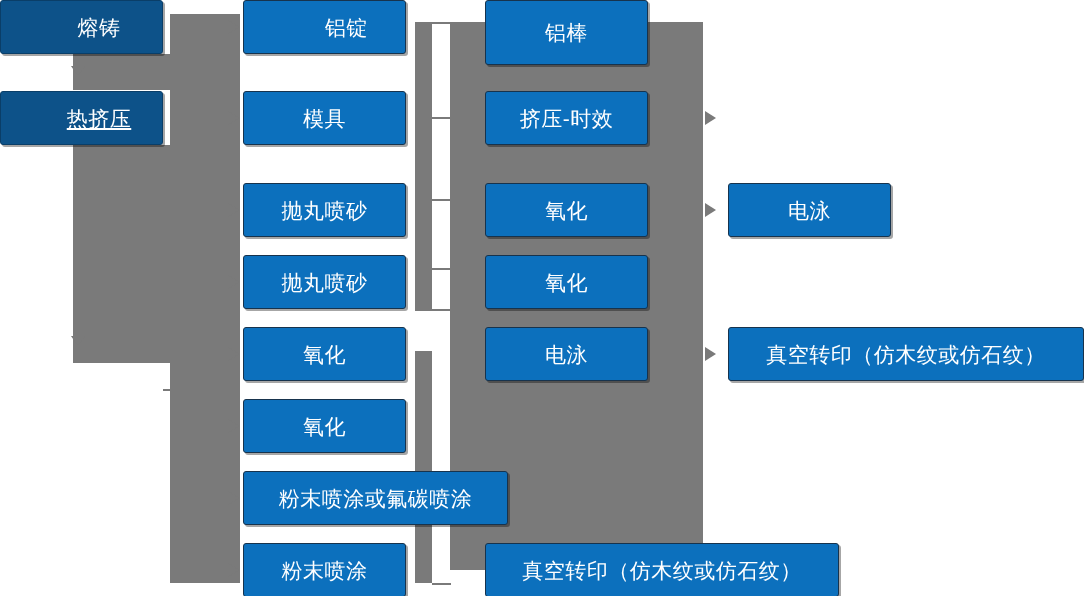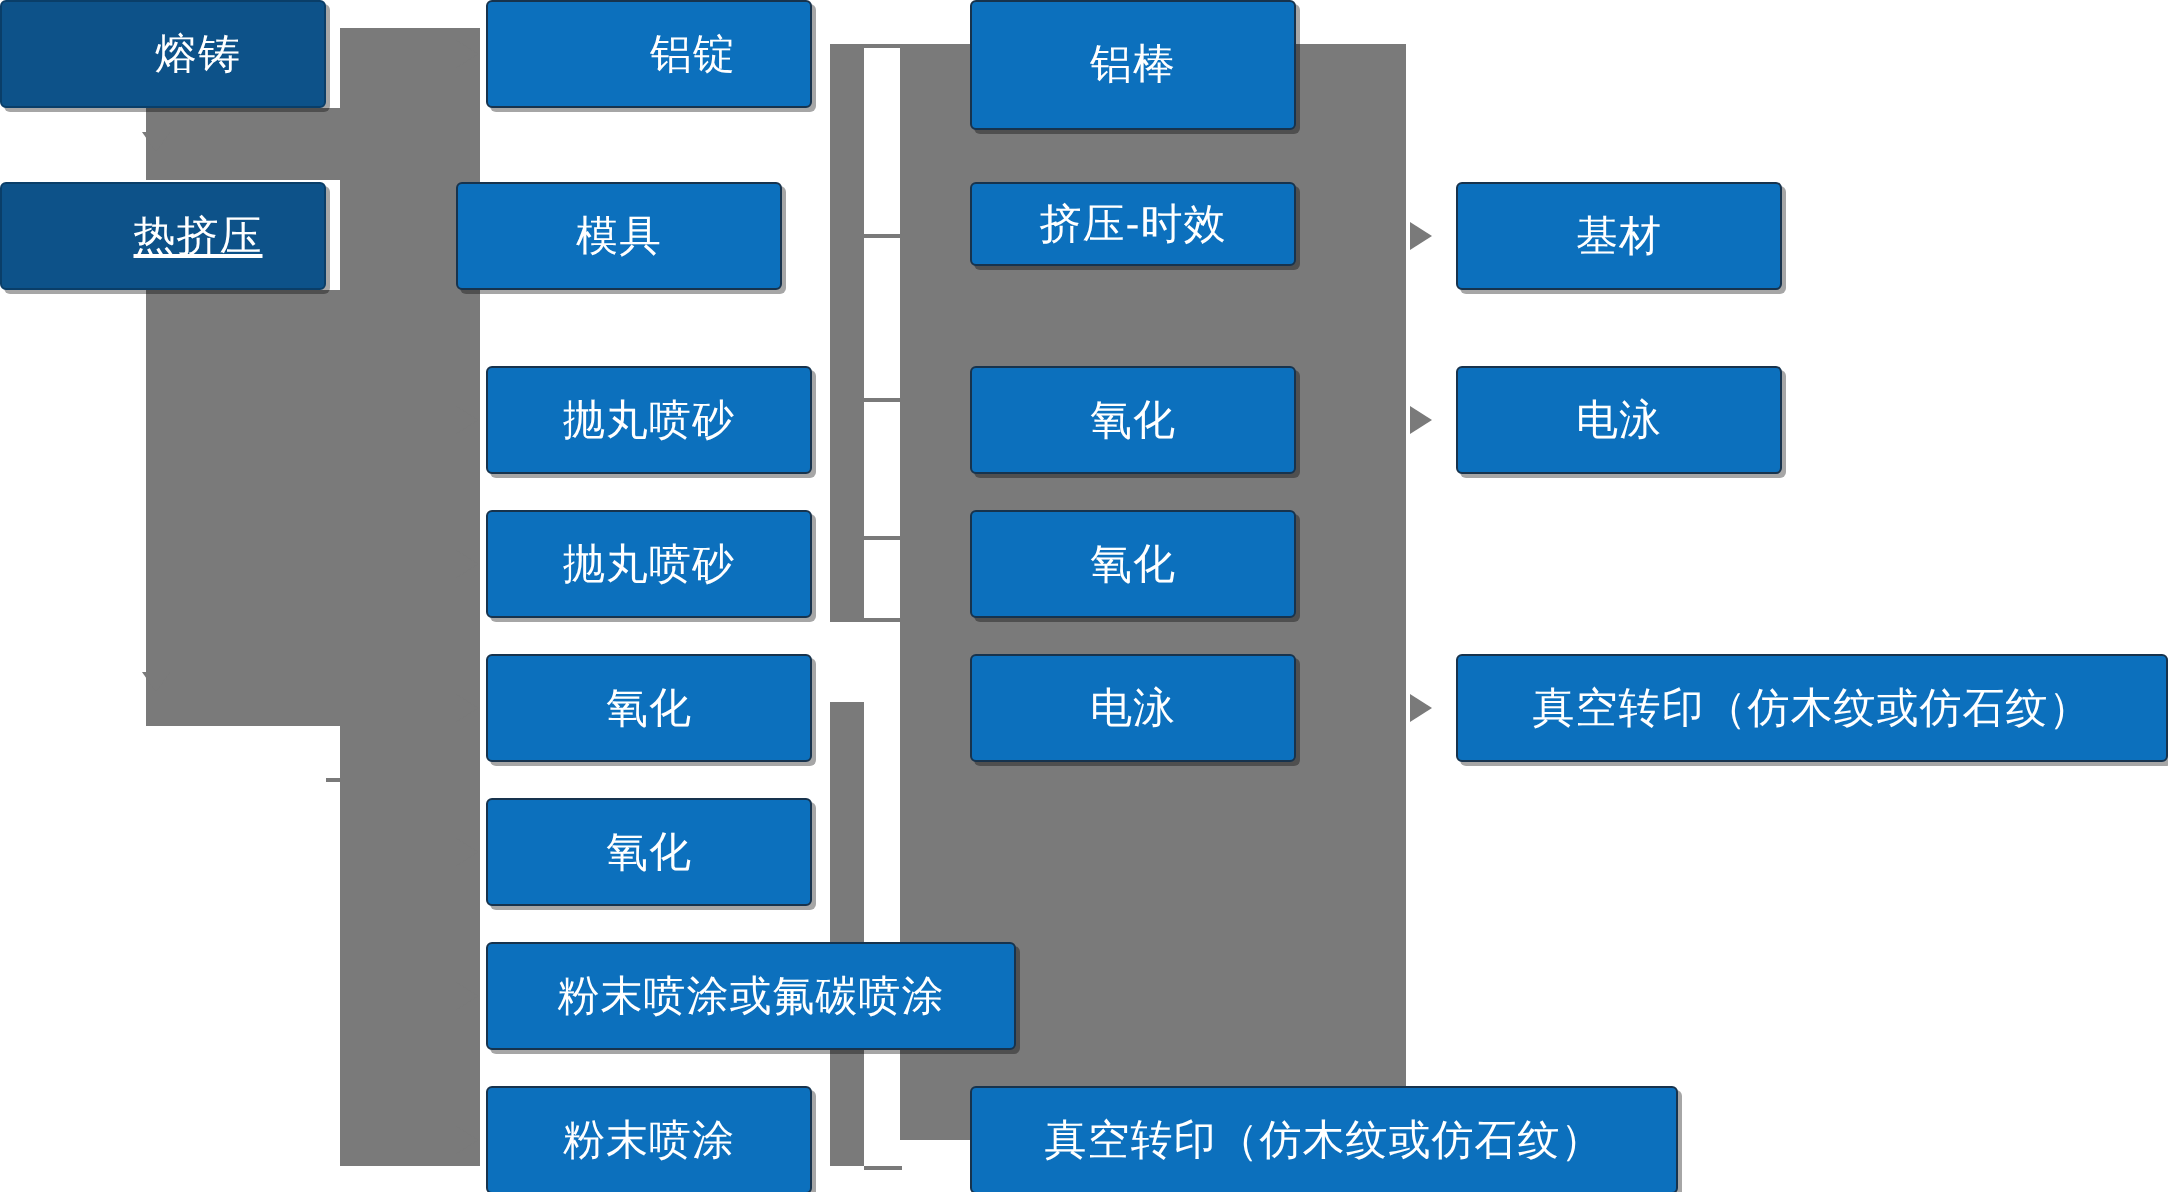--- a/index.html
+++ b/index.html
@@ -125,21 +125,21 @@
   <div class="node dark" style="left:0px; top:0px; width:163px; height:54px;">
     <span class="nlabel">熔铸</span>
   </div>
   <div class="node dark" style="left:0px; top:91px; width:163px; height:54px;text-decoration:underline;">
     <span class="nlabel">热挤压</span>
   </div>
 
   <div class="node light" style="left:243px; top:0px; width:163px; height:54px;padding-left:44px;">
     <span class="nlabel">铝锭</span>
   </div>
-  <div class="node light" style="left:228px; top:91px; width:163px; height:54px;">
+  <div class="node light" style="left:243px; top:91px; width:163px; height:54px;">
     <span class="nlabel">模具</span>
   </div>
   <div class="node light" style="left:243px; top:183px; width:163px; height:54px;">
     <span class="nlabel">抛丸喷砂</span>
   </div>
   <div class="node light" style="left:243px; top:255px; width:163px; height:54px;">
     <span class="nlabel">抛丸喷砂</span>
   </div>
   <div class="node light" style="left:243px; top:327px; width:163px; height:54px;">
     <span class="nlabel">氧化</span>
@@ -150,39 +150,36 @@
   <div class="node light" style="left:243px; top:543px; width:163px; height:54px;">
     <span class="nlabel">粉末喷涂</span>
   </div>
   <div class="node light" style="left:243px; top:471px; width:265px; height:54px;">
     <span class="nlabel">粉末喷涂或氟碳喷涂</span>
   </div>
 
   <div class="node light" style="left:485px; top:0px; width:163px; height:65px;">
     <span class="nlabel">铝棒</span>
   </div>
-  <div class="node light" style="left:485px; top:91px; width:163px; height:42px;">
+  <div class="node light" style="left:485px; top:91px; width:163px; height:54px;">
     <span class="nlabel">挤压-时效</span>
   </div>
   <div class="node light" style="left:485px; top:183px; width:163px; height:54px;">
     <span class="nlabel">氧化</span>
   </div>
   <div class="node light" style="left:485px; top:255px; width:163px; height:54px;">
     <span class="nlabel">氧化</span>
   </div>
   <div class="node light" style="left:485px; top:327px; width:163px; height:54px;">
     <span class="nlabel">电泳</span>
   </div>
   <div class="node light" style="left:485px; top:543px; width:354px; height:54px;">
     <span class="nlabel">真空转印（仿木纹或仿石纹）</span>
   </div>
 
-  <div class="node light" style="left:728px; top:91px; width:163px; height:54px;">
-    <span class="nlabel">基材</span>
-  </div>
   <div class="node light" style="left:728px; top:183px; width:163px; height:54px;">
     <span class="nlabel">电泳</span>
   </div>
   <div class="node light" style="left:728px; top:327px; width:356px; height:54px;">
     <span class="nlabel">真空转印（仿木纹或仿石纹）</span>
   </div>
 
 </div>
 
 </body></html>

